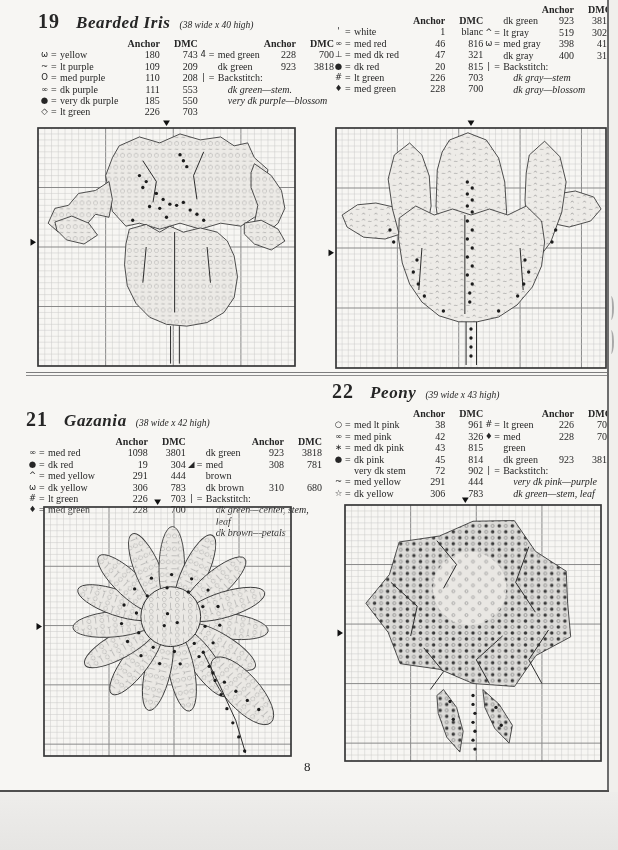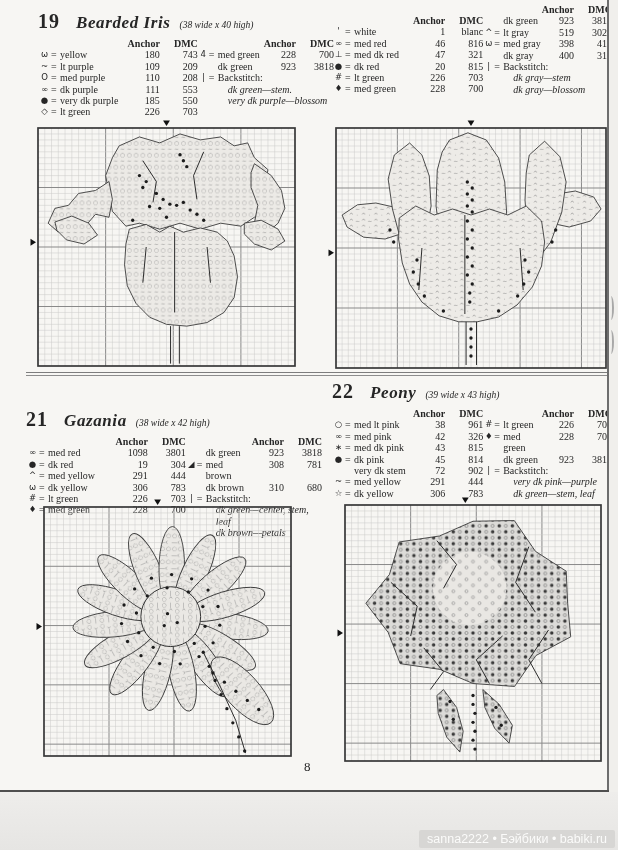--- a/index.html
+++ b/index.html
@@ -981,14 +981,13 @@
 
   <div class="page-num" style="left:304px;top:759px;">8</div>
 
   <div class="edge-right" style="left:607px;height:792px;"></div>
   <div class="edge-right-out" style="width:9px;height:792px;"></div>
   <div class="curl" style="left:608px;top:296px;"></div>
   <div class="curl" style="left:608px;top:330px;"></div>
   <div class="edge-bottom" style="top:790px;width:609px;"></div>
   <div class="below-page" style="top:792px;height:58px;"></div>
 
-  <div class="watermark">sanna2222 • Бэйбики • babiki.ru</div>
 </div>
 
 </body></html>

